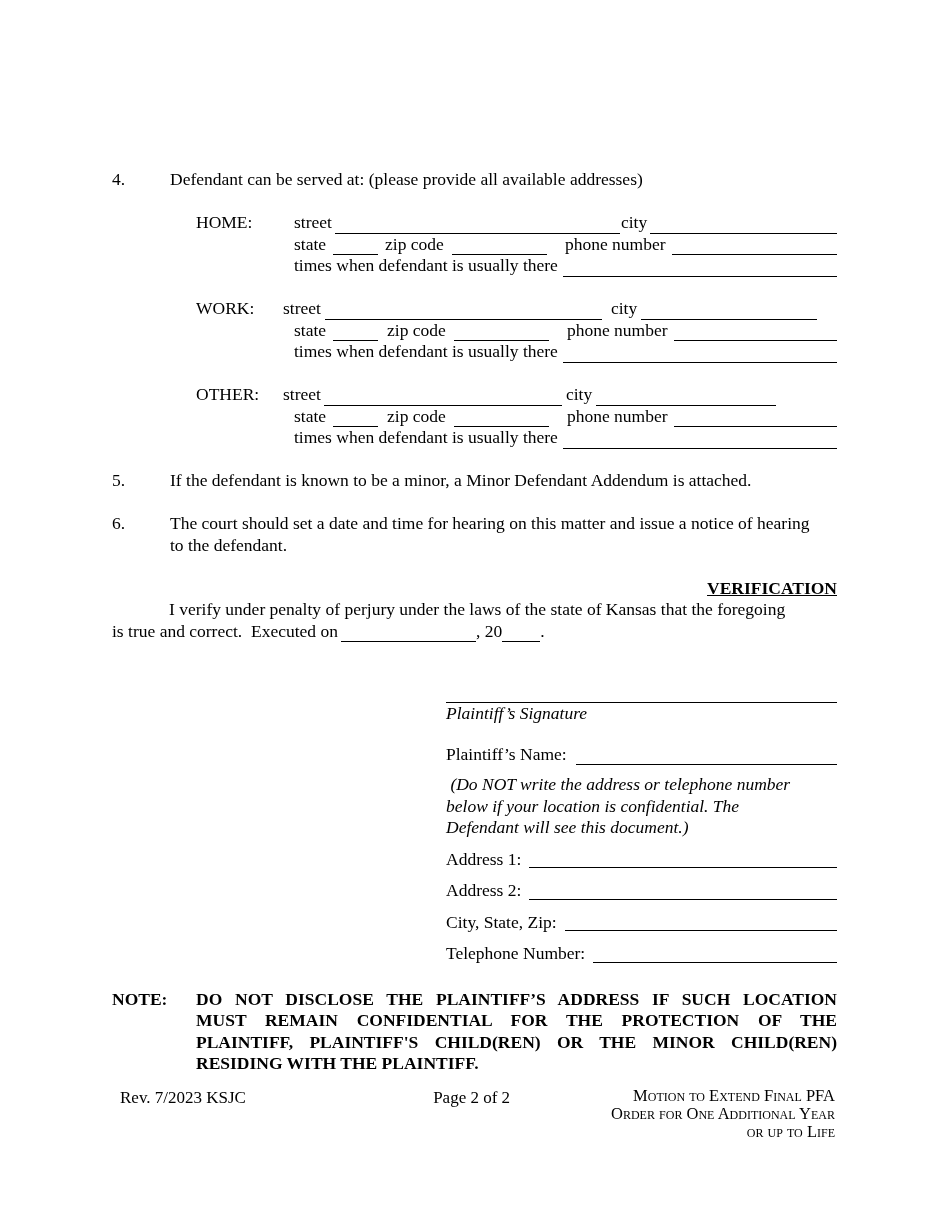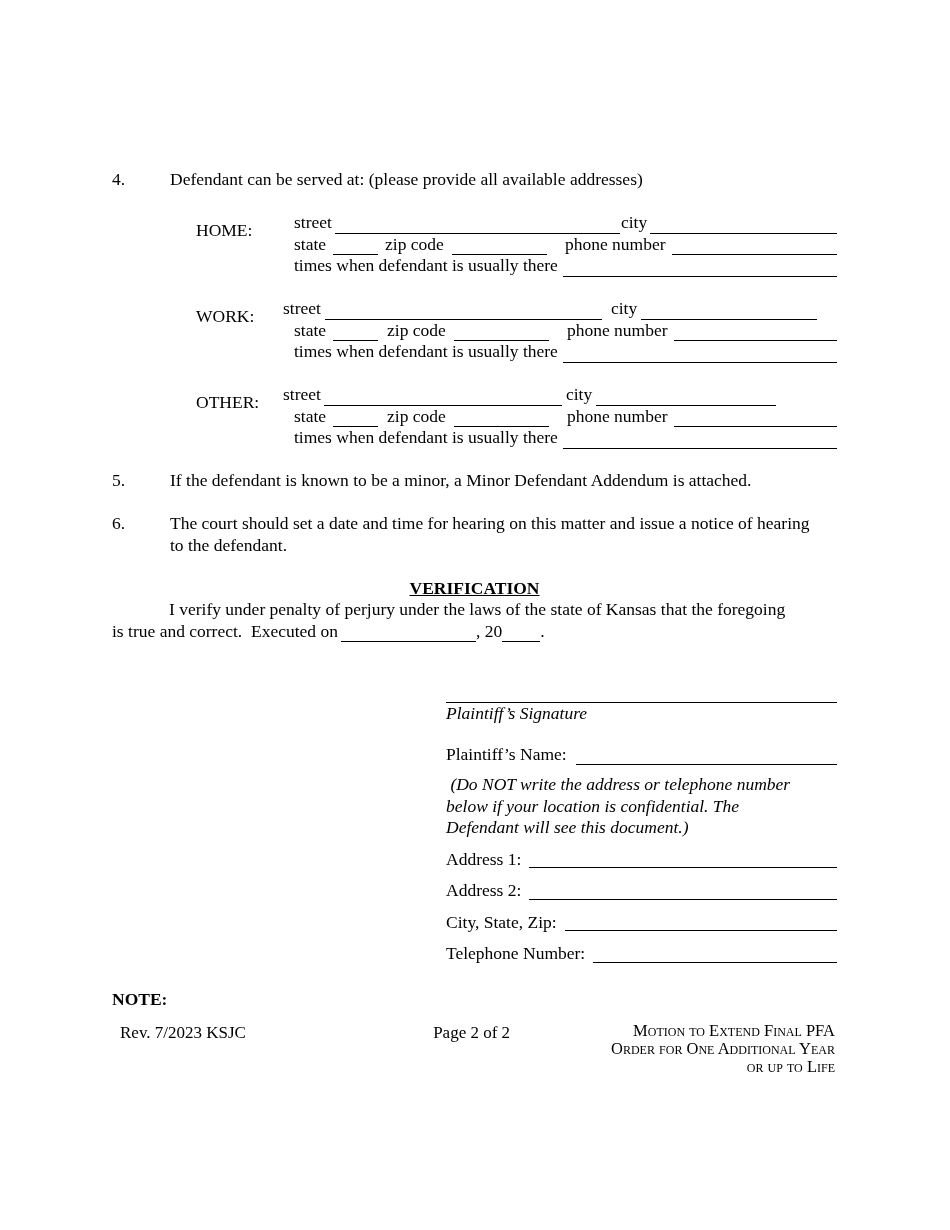--- a/index.html
+++ b/index.html
@@ -8,42 +8,42 @@
     font-family:"Liberation Serif","DejaVu Serif",serif;
     font-size:17.5px;line-height:21.5px;overflow:hidden;position:relative;
   }
   .content{padding:169px 113px 0 112px;}
   .item{display:flex;}
   .item .num{width:58px;flex:none;}
   .item + .item, .spaced{margin-top:21.5px;}
 
   
   .addr{margin-top:21.5px;padding-left:182px;position:relative;}
-  .addr .lbl{position:absolute;left:84px;top:8px;}
+  .addr .lbl{position:absolute;left:84px;top:0;}
   .row{display:flex;align-items:flex-end;}
   .row span{white-space:nowrap;}
   .bl{border-bottom:1px solid #000;height:17px;display:block;flex:none;}
   .bl.fill{flex:1;}
   .ml3{margin-left:3px;} .ml5{margin-left:5px;} .ml7{margin-left:7px;}
   .ml8{margin-left:8px;} .ml9{margin-left:9px;} .ml18{margin-left:18px;}
   .addr-home .street-bl{width:285px;margin-left:3px;}
   .addr-home .city-lbl{margin-left:1px;}
   .addr-work .row1{margin-left:-11px;}
   .addr-work .street-bl{width:277px;margin-left:4px;}
   .addr-work .city-lbl{margin-left:9px;}
   .addr-work .city-bl{width:176px;margin-left:4px;}
   .addr-other .row1{margin-left:-11px;}
   .addr-other .street-bl{width:238px;margin-left:3px;}
   .addr-other .city-lbl{margin-left:4px;}
   .addr-other .city-bl{width:180px;margin-left:4px;}
   .state-bl{width:45px;}
   .zip-bl{width:95px;}
 
   
-  .ver-heading{margin-top:21.5px;text-align:center;}
+  .ver-heading{margin-top:21.5px;text-align:right;}
   .ver-heading span{font-weight:bold;text-decoration:underline;}
   .ver-line1{text-indent:57px;}
   .ver-line2{display:flex;align-items:flex-end;}
   .exec-bl{width:135px;margin-left:3px;}
   .year-bl{width:38px;}
   .pre{white-space:pre-wrap;}
 
   
   .sig-block{margin-left:334px;width:391px;}
   .sig-rule{height:60px;border-bottom:1.5px solid #000;}
@@ -195,20 +195,26 @@
         <span class="bl fill"></span>
       </div>
       <div class="sig-field">
         <span>Telephone Number:</span>
         <span class="bl fill"></span>
       </div>
     </div>
 
     <div class="note-block">
       <span class="note-label">NOTE:</span>
+      <span class="note-text">
+        <div class="jline">DO NOT DISCLOSE THE PLAINTIFF’S ADDRESS IF SUCH LOCATION</div>
+        <div class="jline">MUST REMAIN CONFIDENTIAL FOR THE PROTECTION OF THE</div>
+        <div class="jline">PLAINTIFF, PLAINTIFF'S CHILD(REN) OR THE MINOR CHILD(REN)</div>
+        <div class="jline-last">RESIDING WITH THE PLAINTIFF.</div>
+      </span>
     </div>
 
     <div class="footer">
       <div class="f-left">Rev. 7/2023 KSJC</div>
       <div class="f-center">Page 2 of 2</div>
       <div class="f-right">
         <span>Motion to Extend Final PFA</span><br>
         <span>Order for One Additional Year</span><br>
         <span>or up to Life</span>
       </div>

